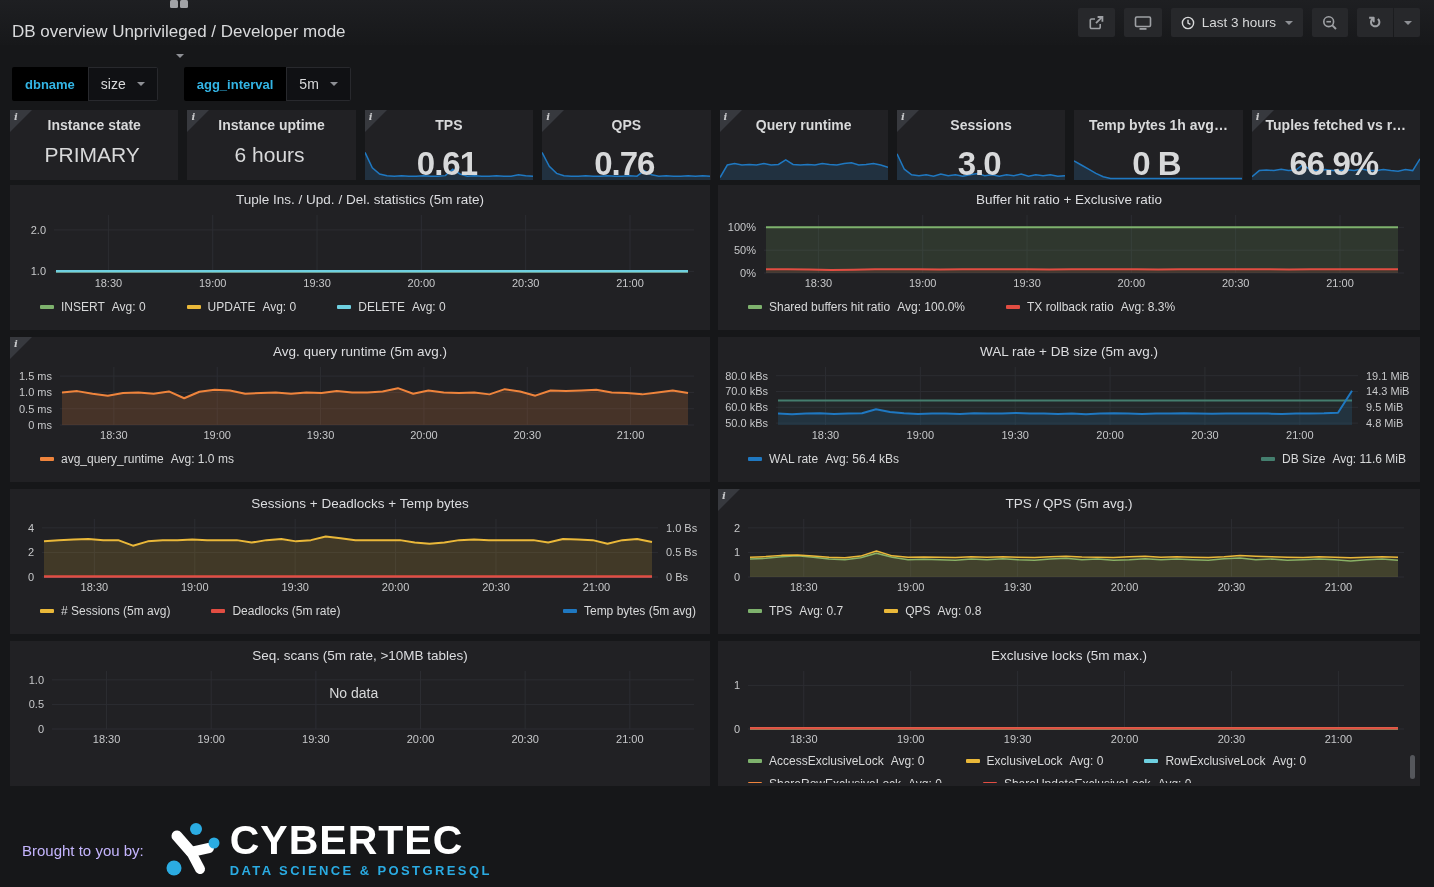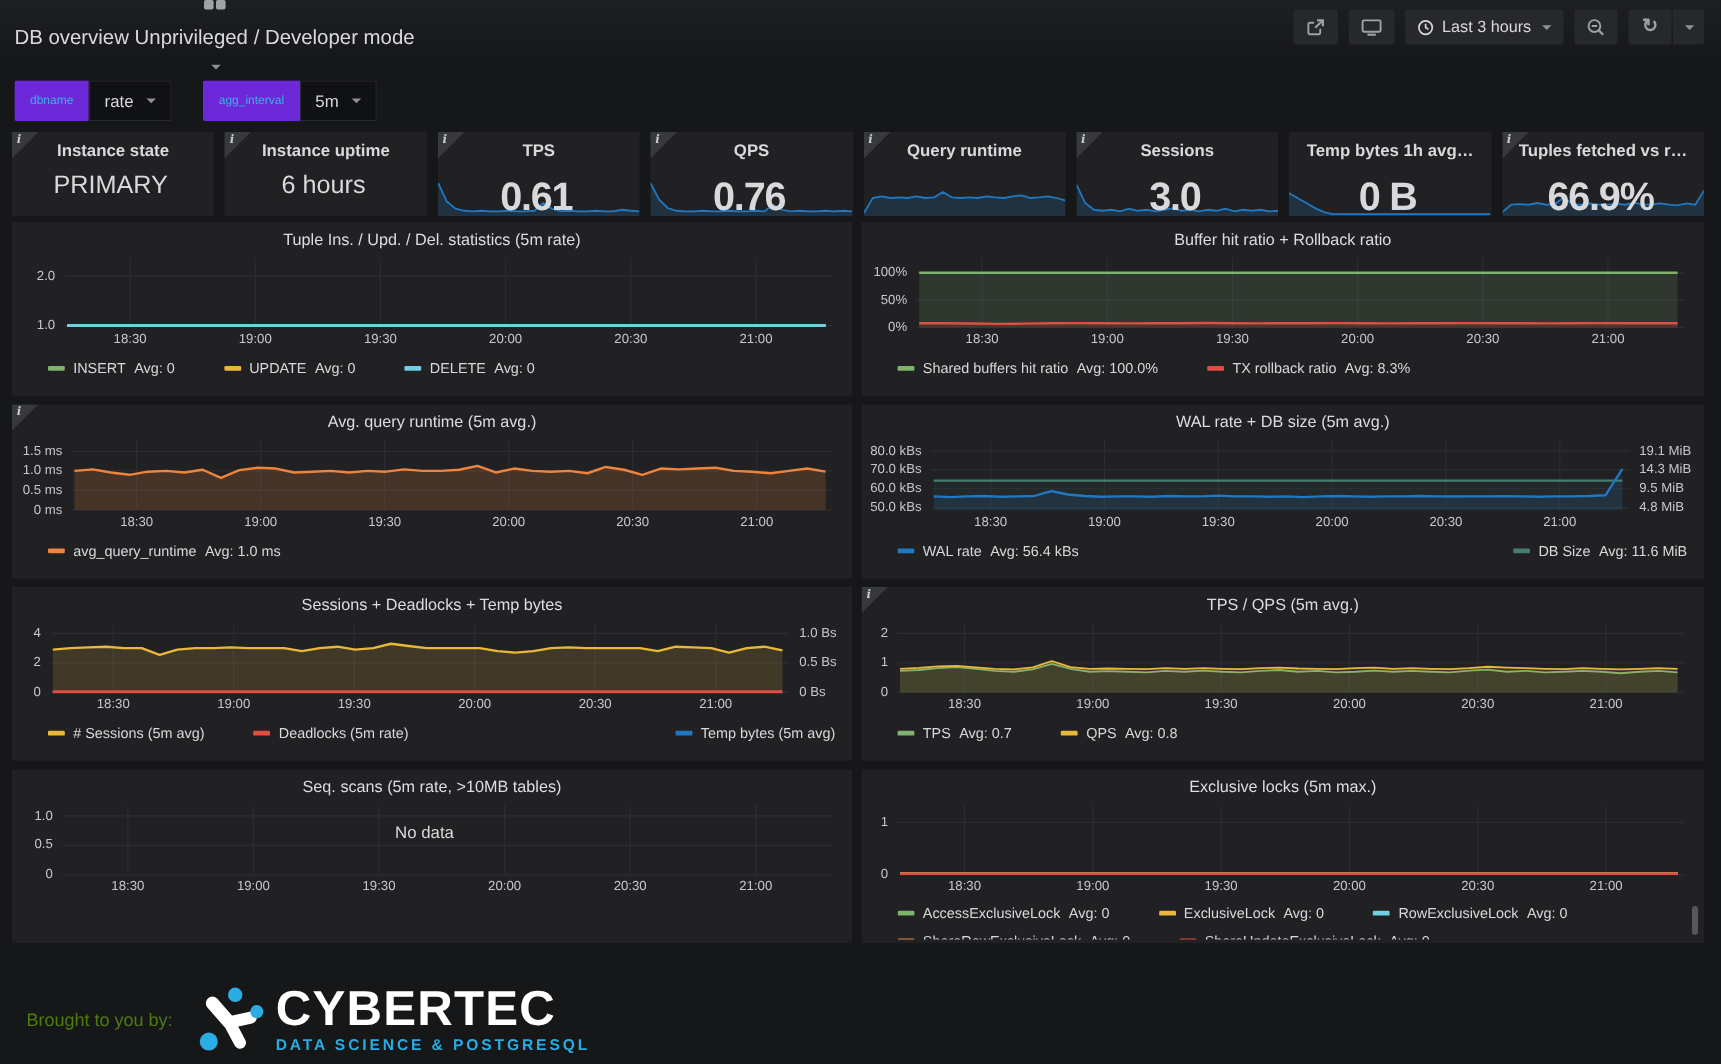--- a/index.html
+++ b/index.html
@@ -22,21 +22,21 @@
   .time-btn { font-size:13.5px; color:#d8d9da; }
   .refresh-glyph { font-size:16px; line-height:1; color:#9fa1a5; font-weight:bold; }
   .split { display:flex; gap:1px; }
   .split .nv-btn { border-radius:0; }
   .split .nv-btn:first-child { border-radius:2px 0 0 2px; }
   .split .nv-btn:last-child { border-radius:0 2px 2px 0; min-width:26px; padding:0 8px; }
 
   
   .submenu { margin-top:22px; padding:0 12px; display:flex; gap:26px; height:34px; }
   .var-chip { display:flex; height:34px; border-radius:2px; overflow:hidden; }
-  .var-label { background:#6d28d9; color:#33b5e5; font-size:10px; font-weight:400;
+  .var-label { background:#000000; color:#33b5e5; font-size:13px; font-weight:700;
                display:flex; align-items:center; padding:0 13px; }
   .var-value { background:#101114; border:1px solid #28292d; color:#d8d9da; font-size:14px;
                display:flex; align-items:center; gap:9px; padding:0 12px; cursor:pointer; }
 
   
   .panel { background:#212124; position:relative; overflow:hidden; }
   .info-corner { position:absolute; top:0; left:0; width:0; height:0;
                  border-top:22px solid #37393e; border-right:22px solid transparent; z-index:3; cursor:pointer; }
   .info-corner span { position:absolute; top:-21px; left:4px; font:italic bold 10px "DejaVu Serif", serif;
                       color:#c9cacc; }
@@ -71,21 +71,21 @@
   .legend.wrap { flex-wrap:wrap; width:calc(100% - 62px); max-height:30px; overflow:hidden; row-gap:7px; top:112px; }
   .legend-item { display:flex; align-items:center; font-size:12px; color:#d8d9da; white-space:nowrap; line-height:16px; }
   .legend-item .sw { width:14px; height:4px; border-radius:1px; margin-right:7px; display:inline-block; }
   .legend-item .avg { margin-left:7px; }
   .legend-item .lname { cursor:pointer; }
   .legend-scroll { position:absolute; right:5px; top:114px; width:5px; height:24px;
                    background:#55575c; border-radius:3px; }
 
   
   .footer { margin-top:29px; padding-left:22px; display:flex; align-items:center; gap:20px; height:70px; }
-  .btyb { font-size:15px; color:#4d7c0f; }
+  .btyb { font-size:15px; color:#c4b5fd; }
   .logo { display:flex; align-items:center; gap:8px; }
   .logo-text { display:flex; flex-direction:column; }
   .logo-title { font-size:41px; font-weight:700; color:#ffffff; letter-spacing:1px; line-height:0.92; }
   .logo-sub { font-size:13px; font-weight:700; color:#2aabe2; letter-spacing:2.4px; margin-top:3px; }
 </style>
 </head>
 <body>
 
 <div class="navbar">
   <div class="nav-left">
@@ -137,21 +137,21 @@
         <span class="caret"></span>
       </button>
     </span>
   </div>
 </div>
 
 <div class="submenu">
   <div class="var-chip">
     <span class="var-label">dbname</span>
     <span class="var-value">
-      <span>rate</span>
+      <span>size</span>
       <span class="caret"></span>
     </span>
   </div>
   <div class="var-chip">
     <span class="var-label">agg_interval</span>
     <span class="var-value">
       <span>5m</span>
       <span class="caret"></span>
     </span>
   </div>
@@ -280,21 +280,21 @@
         <div class="legend-item">
           <span class="sw" style="background: rgb(110, 208, 224);"></span>
           <span class="lname">DELETE</span>
           <span class="avg">Avg: 0</span>
         </div>
       </div>
     <div class="legend legend-right"></div>
   </div>
   <div class="panel graph">
 
-    <div class="g-title">Buffer hit ratio + Rollback ratio</div>
+    <div class="g-title">Buffer hit ratio + Exclusive ratio</div>
     <div class="chart-body">
         <svg width="702" height="145" style="position:absolute;top:0;left:0">
           <line x1="46" y1="42.33070866141732" x2="686" y2="42.33070866141732" stroke="#2c2d32" stroke-width="1"></line>
           <line x1="46" y1="65.16535433070867" x2="686" y2="65.16535433070867" stroke="#2c2d32" stroke-width="1"></line>
           <line x1="46" y1="88" x2="686" y2="88" stroke="#2c2d32" stroke-width="1"></line>
           <line x1="100.4" y1="30" x2="100.4" y2="88" stroke="#2c2d32" stroke-width="1"></line>
           <line x1="204.72" y1="30" x2="204.72" y2="88" stroke="#2c2d32" stroke-width="1"></line>
           <line x1="309.03999999999996" y1="30" x2="309.03999999999996" y2="88" stroke="#2c2d32" stroke-width="1"></line>
           <line x1="413.35999999999996" y1="30" x2="413.35999999999996" y2="88" stroke="#2c2d32" stroke-width="1"></line>
           <line x1="517.6800000000001" y1="30" x2="517.6800000000001" y2="88" stroke="#2c2d32" stroke-width="1"></line>

